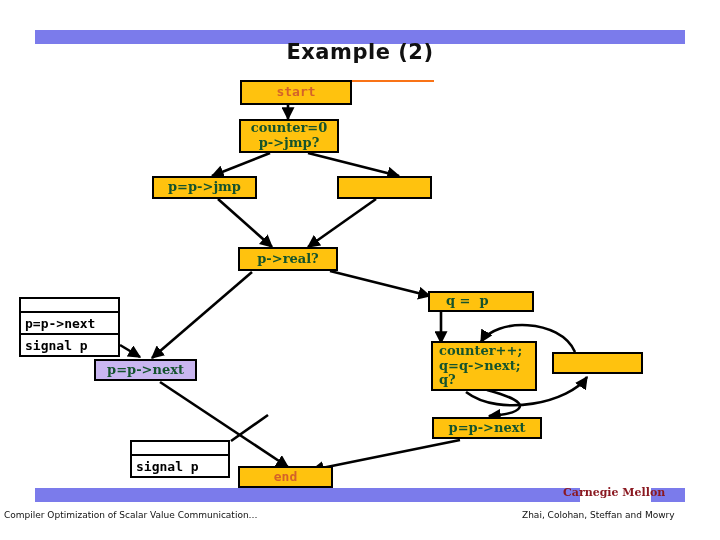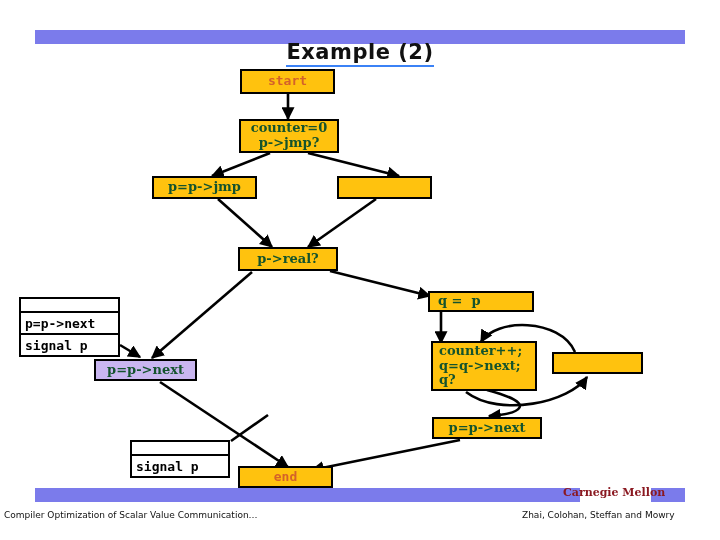--- a/index.html
+++ b/index.html
@@ -13,21 +13,21 @@
   .bar-top{position:absolute;left:35px;top:30px;width:650px;height:14px;background:#7b7beb;}
   .bar-bottom{position:absolute;left:35px;top:488px;width:545px;height:14px;background:#7b7beb;}
   .bar-corner{position:absolute;left:651px;top:488px;width:34px;height:14px;background:#7b7beb;}
 
   
   .title{
     position:absolute;left:0;top:40px;width:720px;text-align:center;
     font-family:"DejaVu Sans", sans-serif;
     font-size:21px;font-weight:bold;color:#111111;letter-spacing:.5px;
   }
-  .title span{border-bottom:2px solid #3b82f6;padding-bottom:1px;}
+  .title span{border-bottom:2px solid #f97316;padding-bottom:16px;}
 
   
   .node{
     position:absolute;box-sizing:border-box;
     border:2px solid #000000;background:#ffc20e;
     font-family:"DejaVu Serif", serif;
     font-size:13px;font-weight:bold;color:#14532d;
     display:flex;align-items:center;justify-content:center;
     text-align:center;line-height:1.12;white-space:pre;
     z-index:5;
@@ -112,32 +112,32 @@
       <path d="M 160 382 L 288 467"></path>
 
       <path d="M 120 345 L 140 357"></path>
     </g>
     <g stroke="#000000" stroke-width="2.6" fill="none">
 
       <path d="M 231 441 L 268 415"></path>
     </g>
   </svg>
 
-  <div class="node term" style="left:240px;top:69px;width:95px;height:25px;">start</div>
+  <div class="node term" style="left:240px;top:80px;width:112px;height:25px;">start</div>
 
   <div class="node" style="left:239px;top:119px;width:100px;height:34px;">counter=0
 p-&gt;jmp?</div>
 
   <div class="node" style="left:152px;top:176px;width:105px;height:23px;">p=p-&gt;jmp</div>
 
   <div class="node empty" style="left:337px;top:176px;width:95px;height:23px;"></div>
 
   <div class="node" style="left:238px;top:247px;width:100px;height:24px;">p-&gt;real?</div>
 
-  <div class="node" style="left:428px;top:291px;width:106px;height:21px;justify-content:flex-start;padding-left:8px;">q =  p</div>
+  <div class="node" style="left:428px;top:291px;width:106px;height:21px;justify-content:flex-start;padding-left:16px;">q =  p</div>
 
   <div class="node" style="left:431px;top:341px;width:106px;height:50px;justify-content:flex-start;padding-left:6px;text-align:left;">counter++;
 q=q-&gt;next;
 q?</div>
 
   <div class="node empty" style="left:552px;top:352px;width:91px;height:22px;"></div>
 
   <div class="node lav" style="left:94px;top:359px;width:103px;height:22px;">p=p-&gt;next</div>
 
   <div class="node" style="left:432px;top:417px;width:110px;height:22px;">p=p-&gt;next</div>

